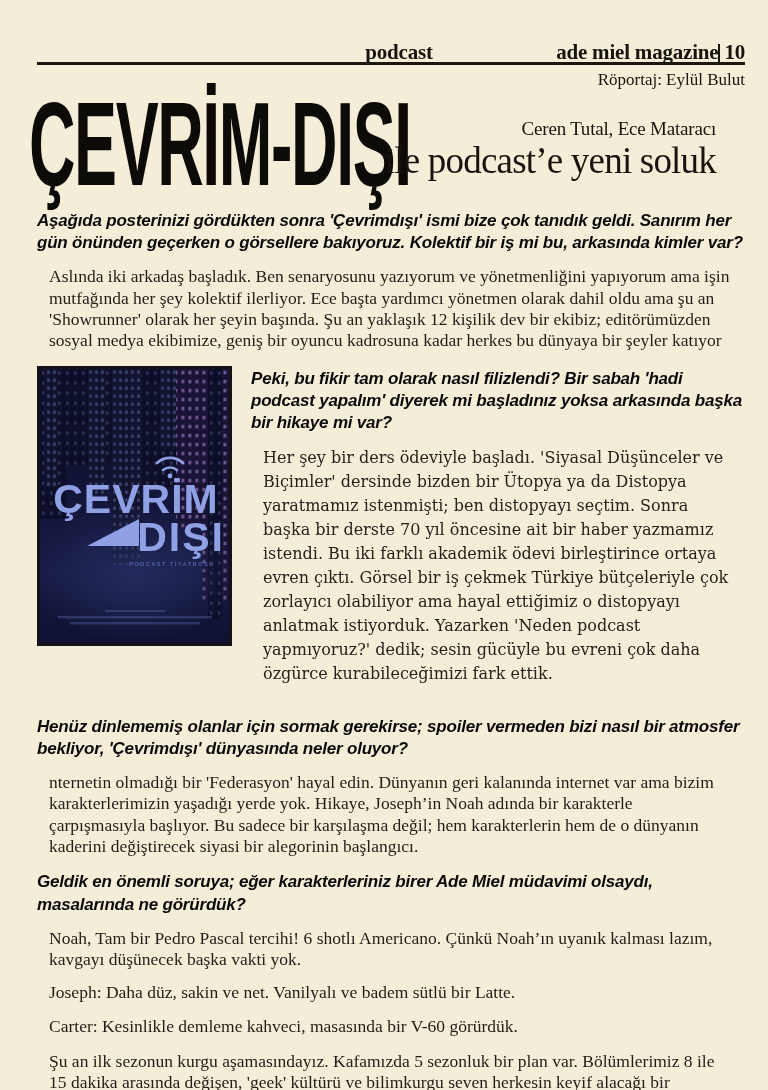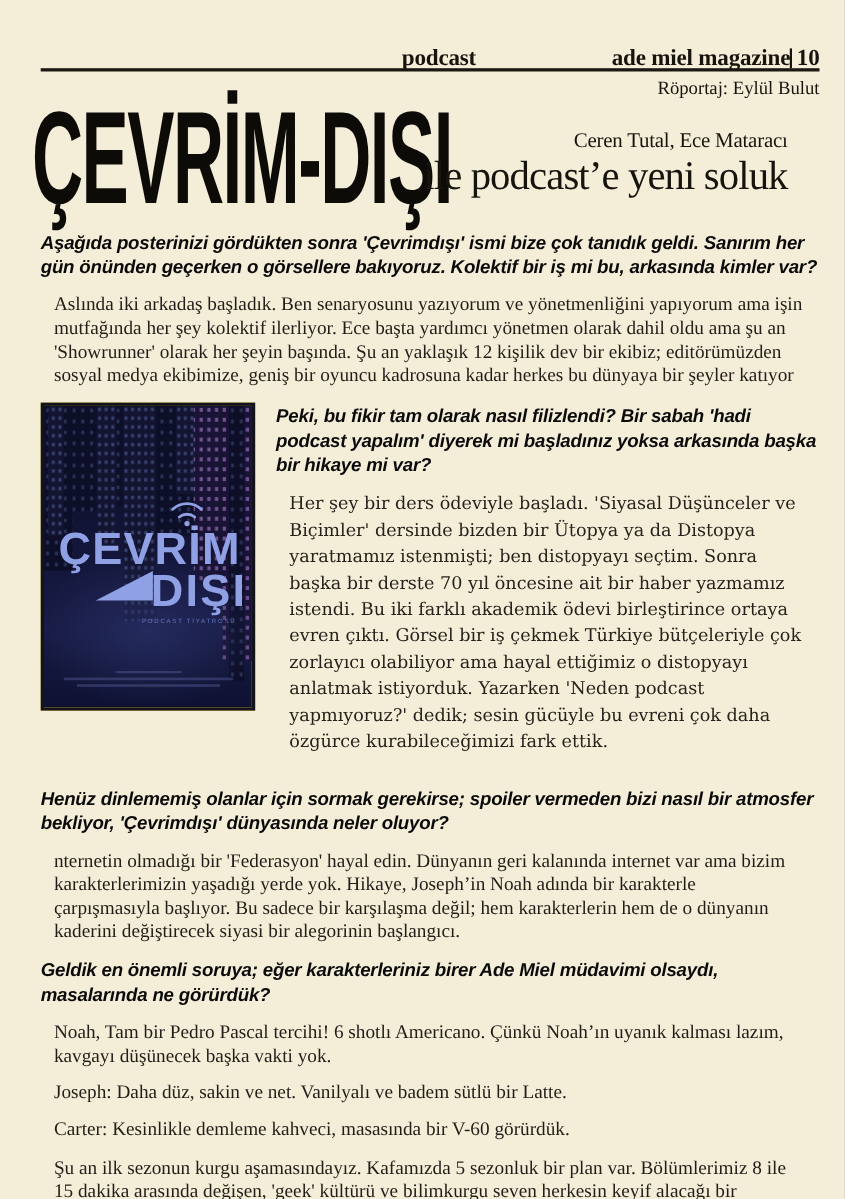--- a/index.html
+++ b/index.html
@@ -51,21 +51,21 @@
   .a{
     font-size:17.5px;line-height:1.22;color:#211d17;
     margin:0 0 14px 0;
   }
   .a p{margin:12px;}
 
   
   .poster-row{display:flex;gap:19px;margin:14px 0 16px 0;}
   .poster-frame{
     flex:0 0 auto;width:189px;height:274px;
-    border:3px solid #15131a;background:#fde047;
+    border:3px solid #15131a;background:#c4b5fd;
   }
   .poster-frame svg{display:block;width:100%;height:100%;}
   .poster-col{flex:1;}
   .poster-col .q{margin-top:2px;}
   .poster-col .a{
     font-family:"DejaVu Serif", serif;
     font-size:16px;line-height:1.5;margin-top:12px;color:#26221b;
   }
 </style>
 </head>

